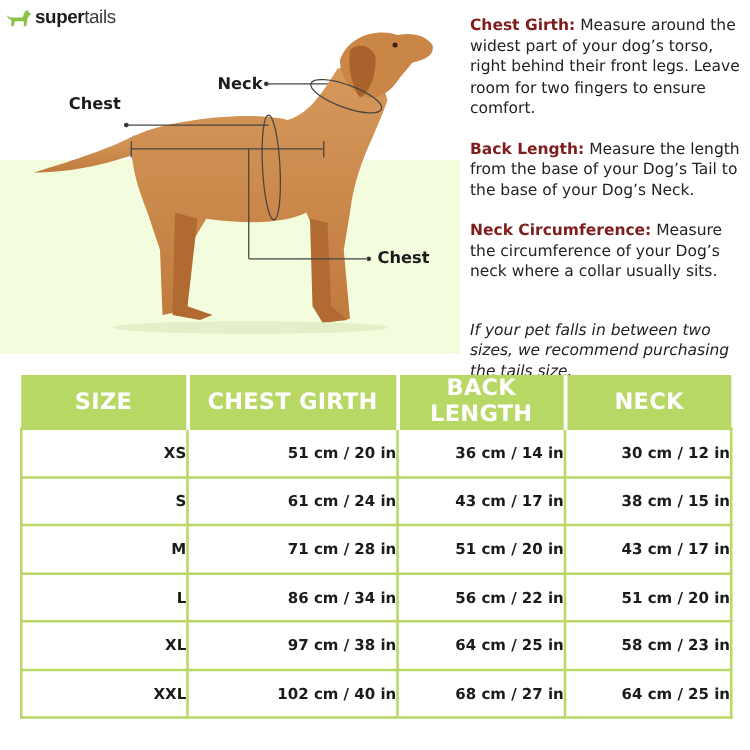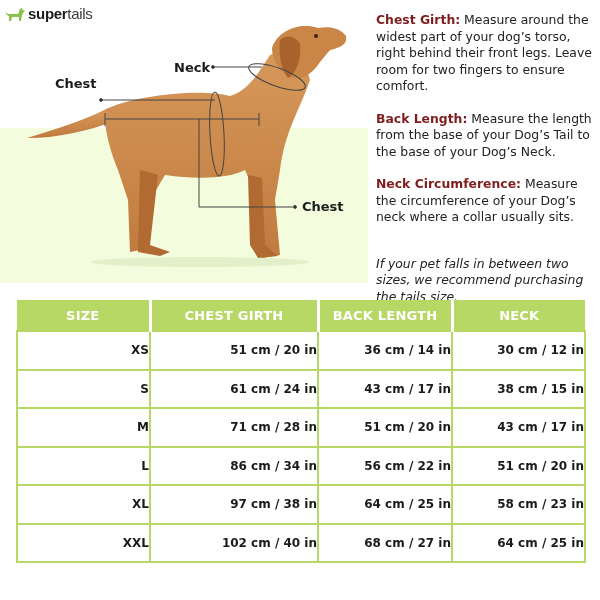--- a/index.html
+++ b/index.html
@@ -17,21 +17,21 @@
 
     .callout { position: absolute; font-family: "DejaVu Sans", sans-serif; font-weight: bold; font-size: 13px; color: #1b1b1b; }
 
     .info { position: absolute; left: 376px; top: 12px; width: 218px; font-size: 12.4px; line-height: 16.5px; color: #222; }
     .info p { margin-bottom: 16px; }
     .info b { font-weight: bold; color: #7f1d1d; }
     .info .note { font-style: italic; margin-top: 30px; }
 
     .table-wrap { position: absolute; left: 16px; top: 300px; width: 568px; }
     table { width: 100%; border-collapse: collapse; table-layout: fixed; }
-    th { background: #b7d865; color: #ffffff; font-weight: bold; font-size: 13px; height: 31px; border-right: 3px solid #ffffff; text-align: center; letter-spacing: 0.2px; }
+    th { background: #b7d865; color: #ffffff; font-weight: bold; font-size: 18px; height: 31px; border-right: 3px solid #ffffff; text-align: center; letter-spacing: 0.2px; }
     th:last-child { border-right: none; }
     td { height: 38.5px; text-align: right; font-weight: bold; font-size: 12px; color: #1b1b1b; border: 2px solid #b7d865; background: #ffffff; }
     col.c1 { width: 133px; } col.c2 { width: 168px; } col.c3 { width: 134px; } col.c4 { width: 133px; }
   </style>
 </head>
 <body>
 
 <div class="logo">
   <svg width="22" height="16" viewBox="0 0 22 16">
     <path d="M1 6 L4 8 L14 8 L16 3 L18 2 L19 4 L21 5 L19 7 L18 9 L17 15 L15 15 L15 11 L8 11 L7 15 L5 15 L5 10 L3 9 Z" fill="#8bc34a"></path>

